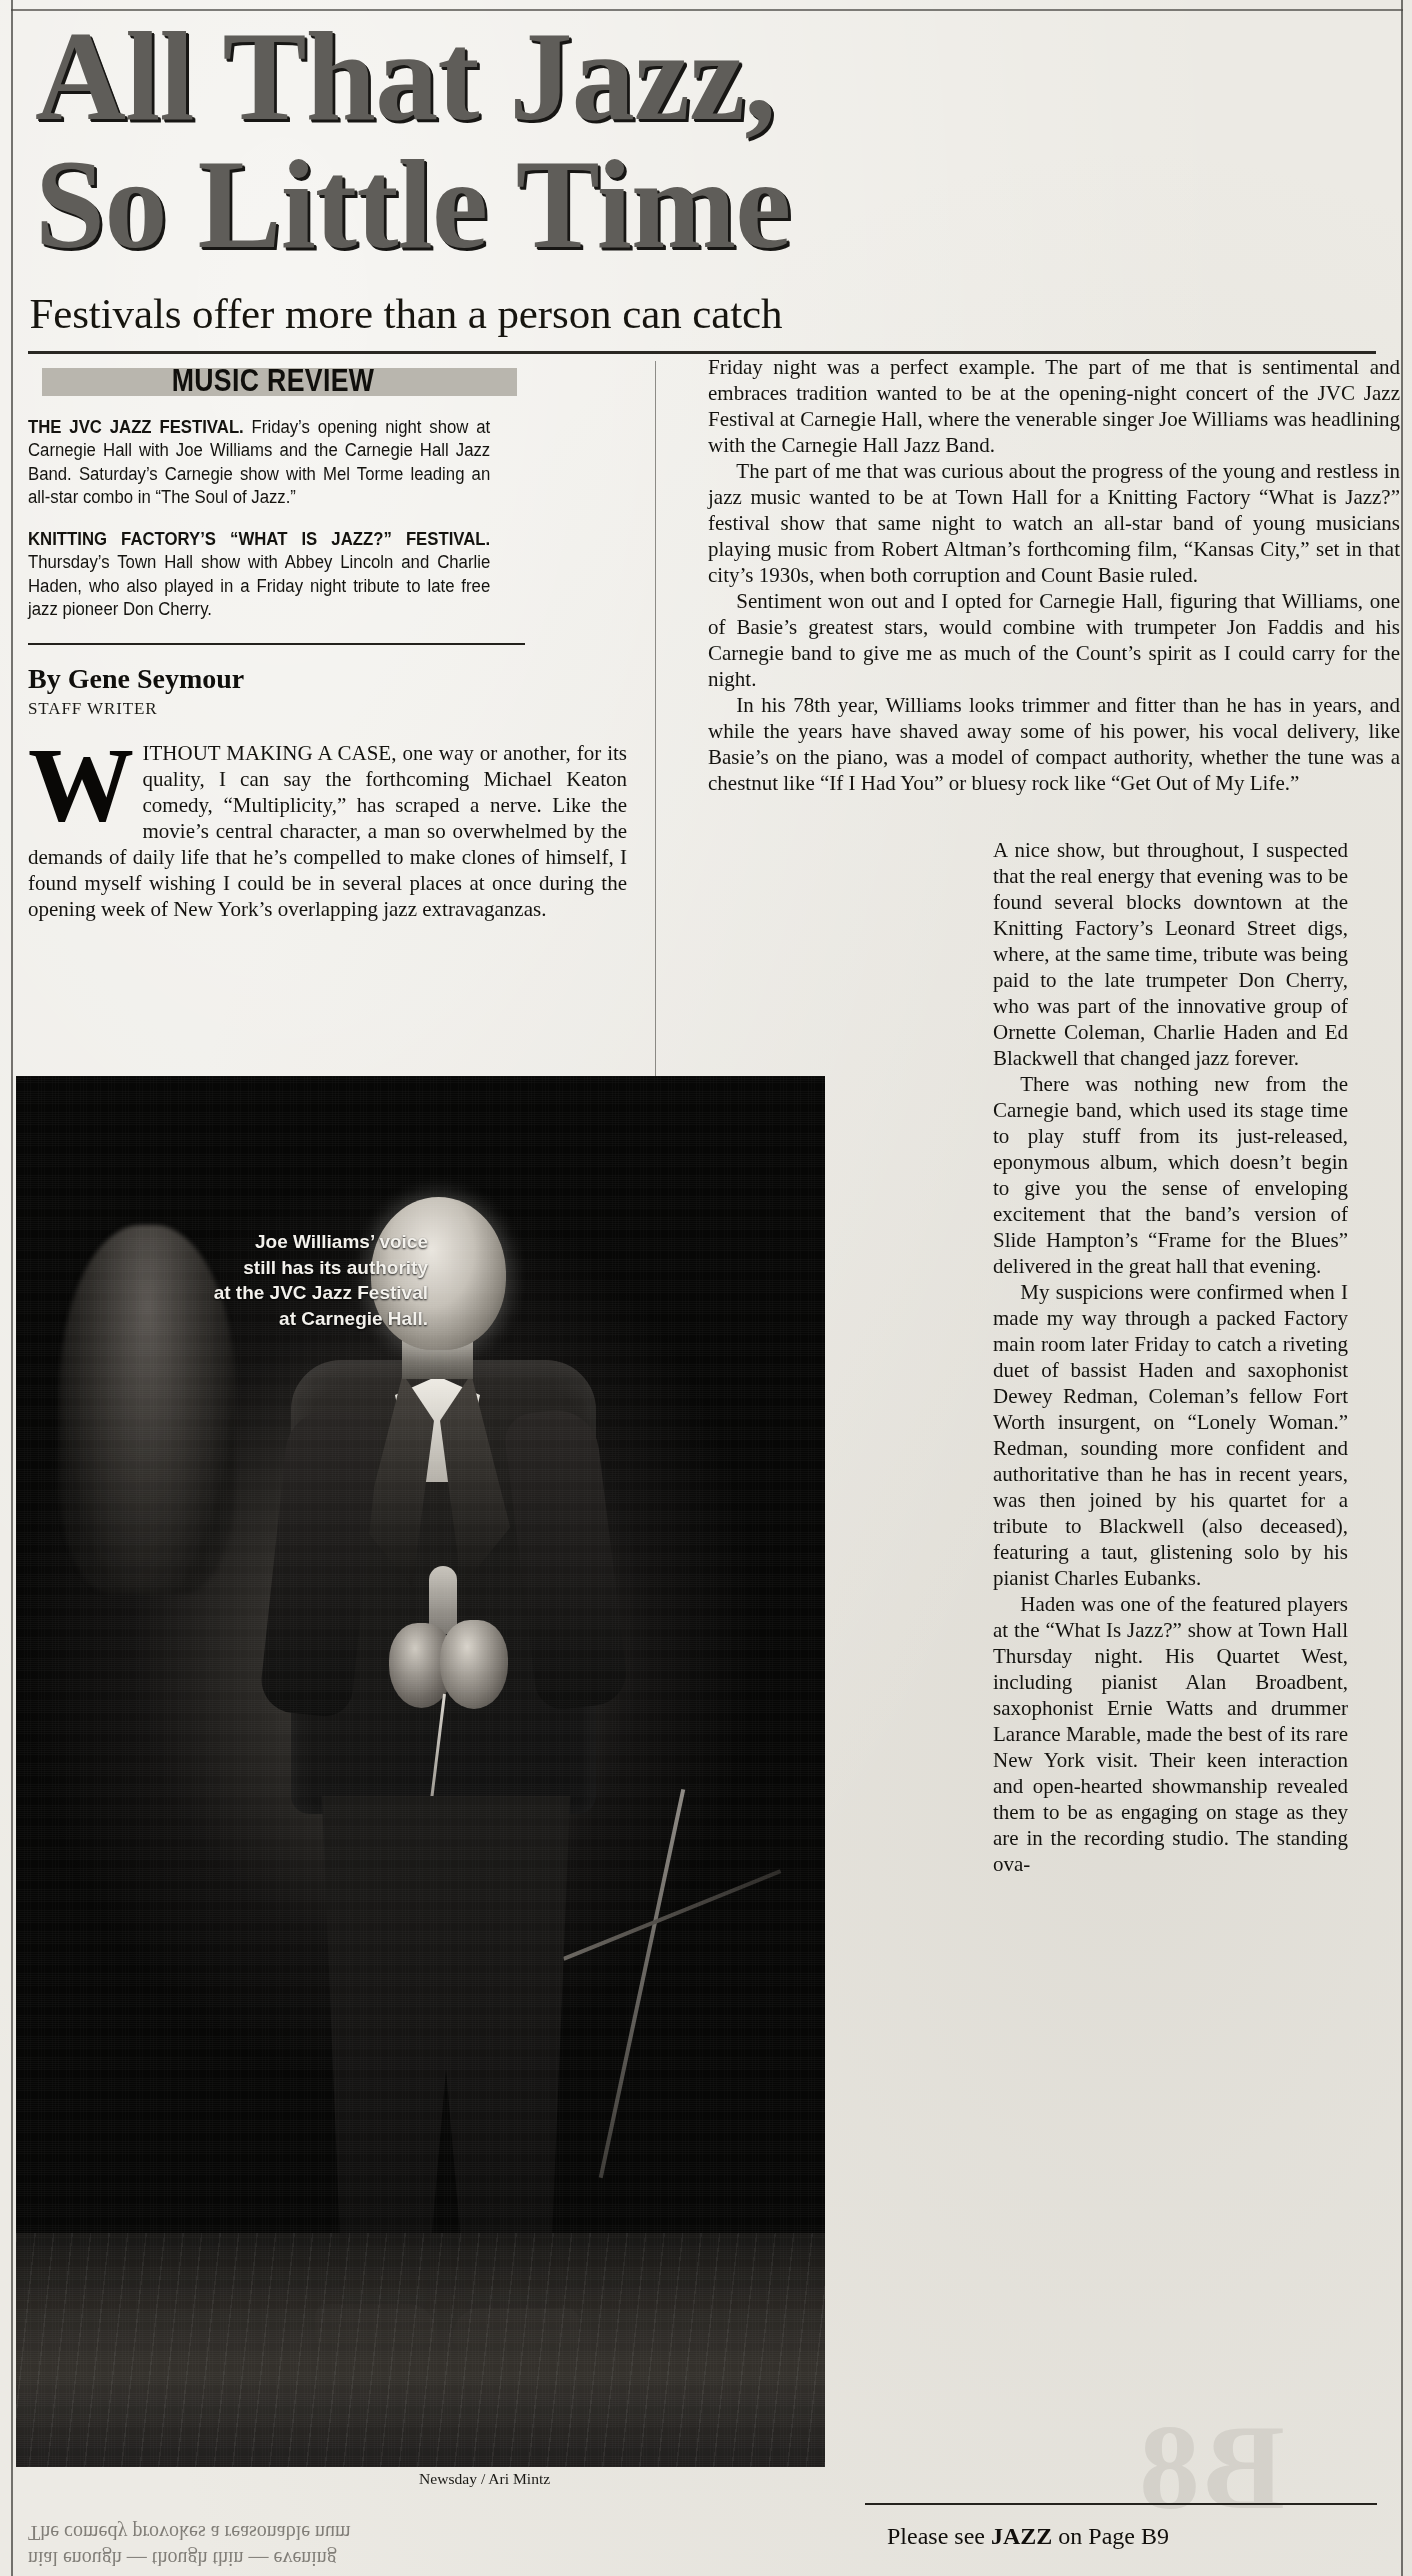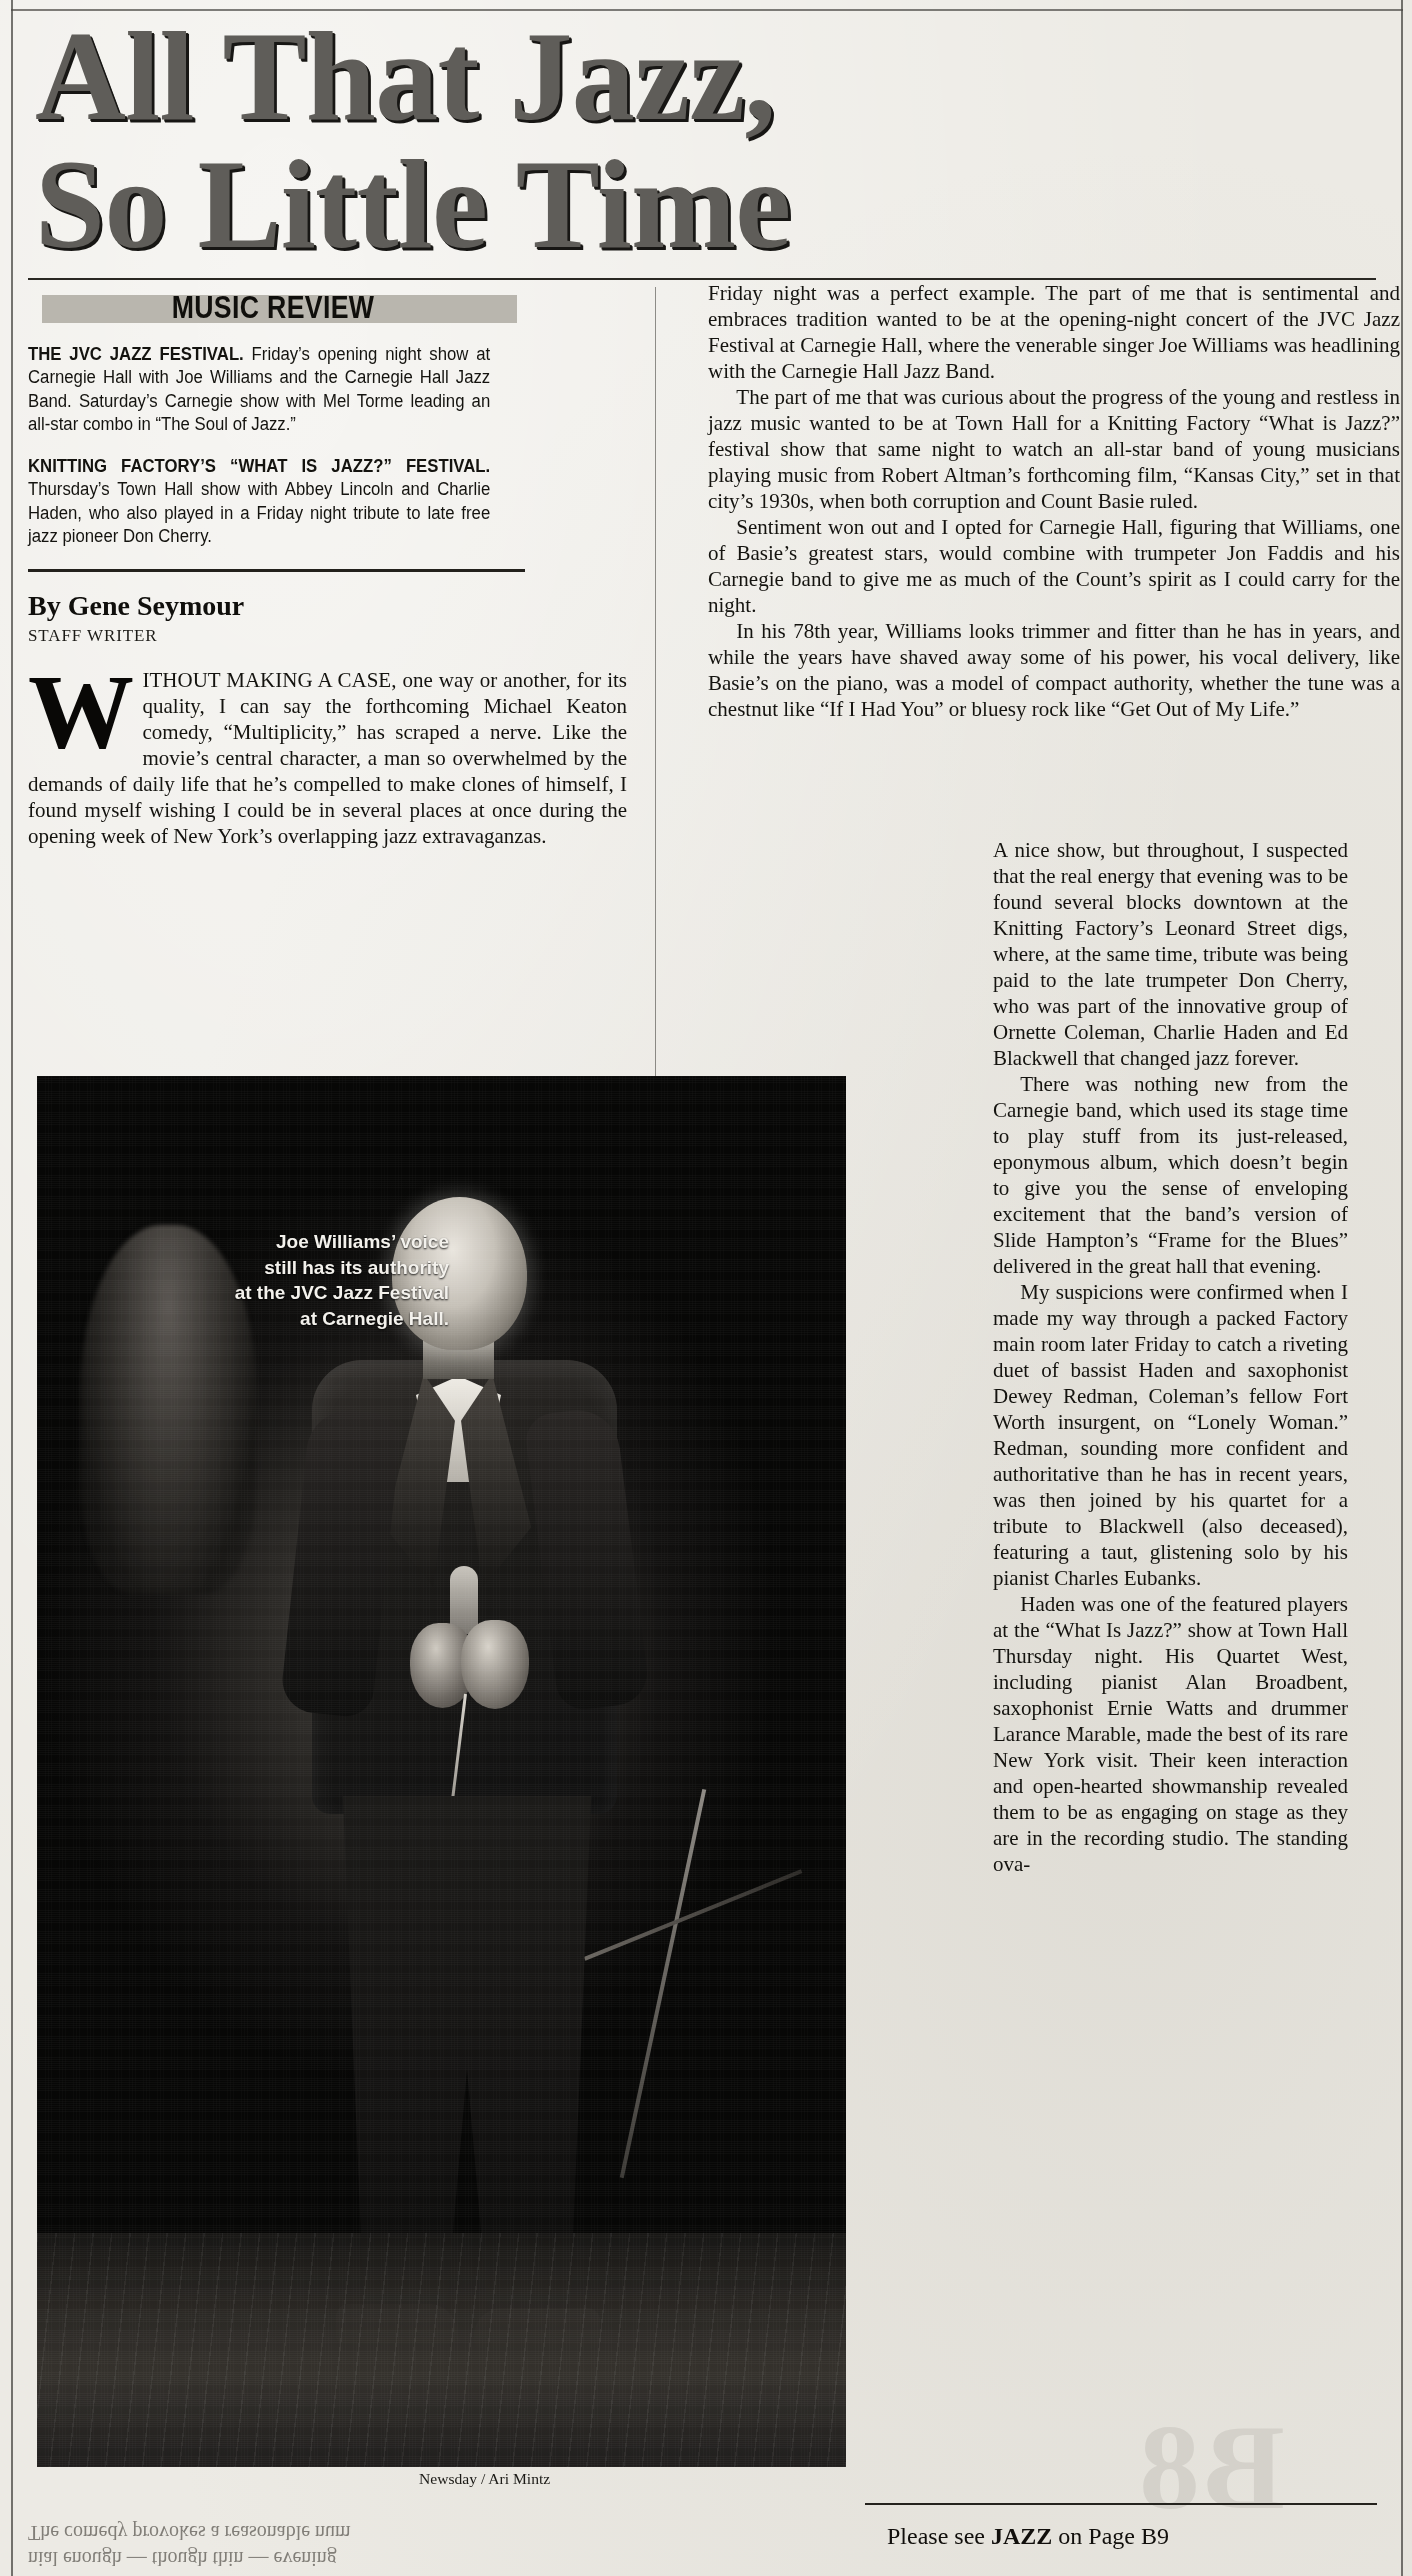--- a/index.html
+++ b/index.html
@@ -156,21 +156,21 @@
     line-height:26px;
     color:#14130f;
     text-align:justify;
   }
   .wrapcol p{margin:0;}
   .wrapcol p + p{text-indent:1.3em;}
 
   
   .photo{
     position:absolute;
-    left:37px;
+    left:16px;
     top:1076px;
     width:809px;
     height:1391px;
     background:#0b0b0b;
     overflow:hidden;
   }
   .ph-bg{
     position:absolute;inset:0;
     background:
       radial-gradient(ellipse 369px 454px at 46% 40%, #4d4a46 0%, #2a2825 38%, #121110 70%, #070706 100%),
@@ -353,20 +353,21 @@
   <div class="edge-right"></div>
   <div class="edge-top"></div>
 
   <div class="inner">
 
     <div class="headline">
       <span class="l1">All That Jazz,</span>
       <span class="l2">So Little Time</span>
     </div>
 
+    <div class="subhead">Festivals offer more than a person can catch</div>
 
     <div class="rule-main"></div>
 
     <div class="cols">
       <div class="vrule"></div>
 
       <div class="colL">
 
         <div class="mr-bar">
           <div class="shade"></div>

